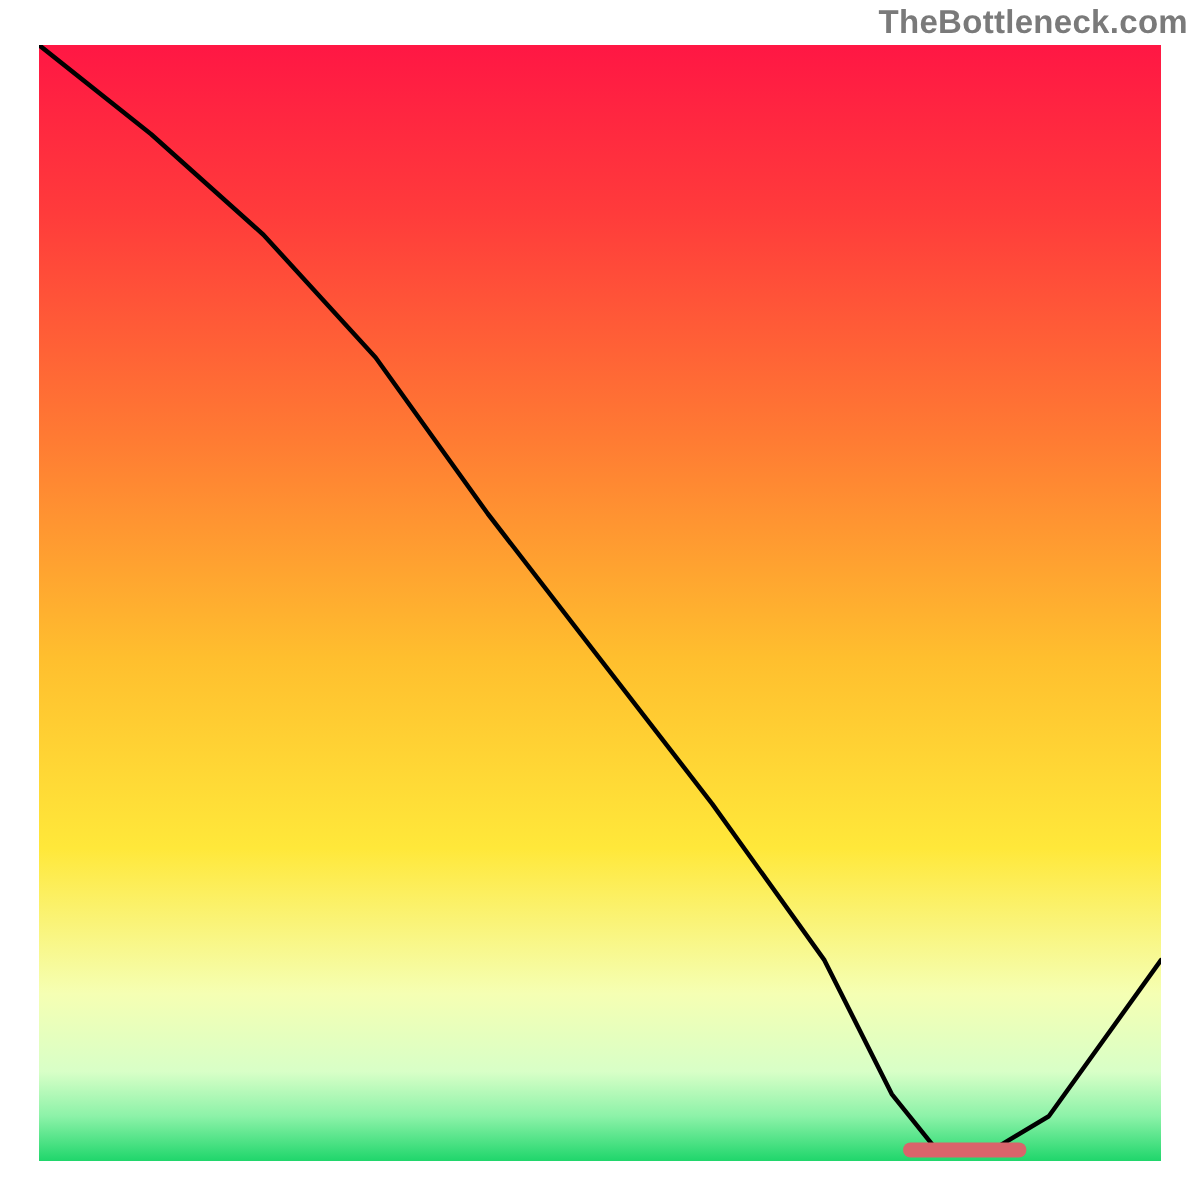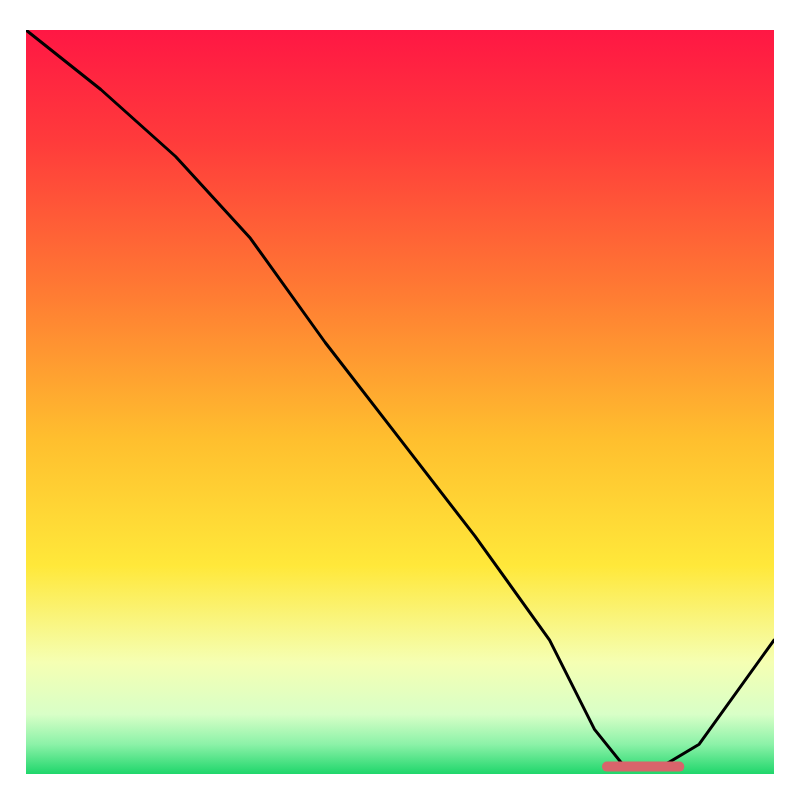--- a/index.html
+++ b/index.html
@@ -44,20 +44,21 @@
   svg {
     display: block;
     width: 100%;
     height: 100%;
   }
 </style>
 </head>
 <body>
 
 <div class="wrap">
+  <div class="watermark">TheBottleneck.com</div>
 
   <div class="plot-frame">
     <div class="plot-inner">
       <svg id="chart-svg" viewBox="0 0 748 744" preserveAspectRatio="none">
           <defs>
             <linearGradient id="bg-grad" x1="0" y1="0" x2="0" y2="1">
               <stop offset="0%" stop-color="#ff1744"></stop>
               <stop offset="15%" stop-color="#ff3b3b"></stop>
               <stop offset="35%" stop-color="#ff7a33"></stop>
               <stop offset="55.00000000000001%" stop-color="#ffbf2e"></stop>

